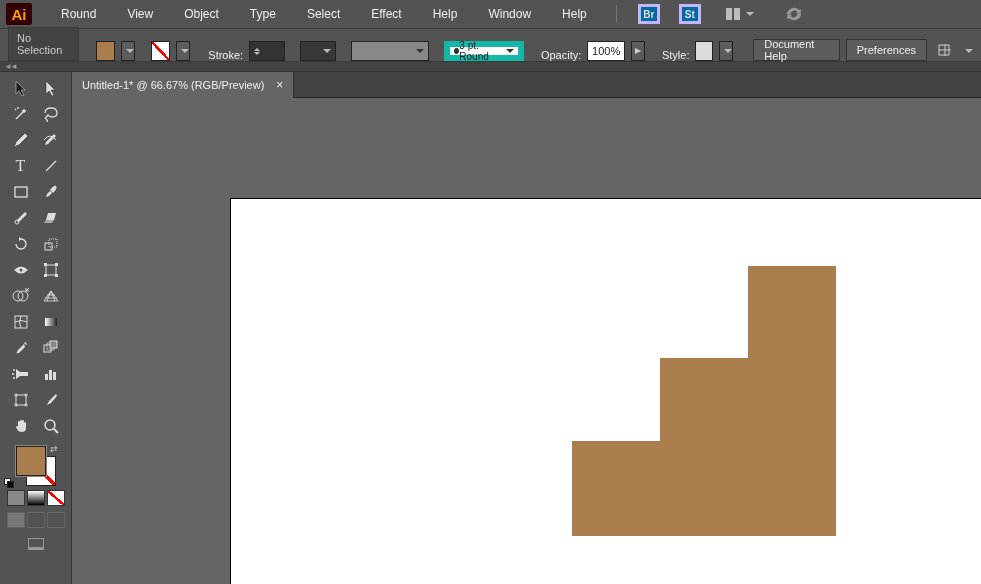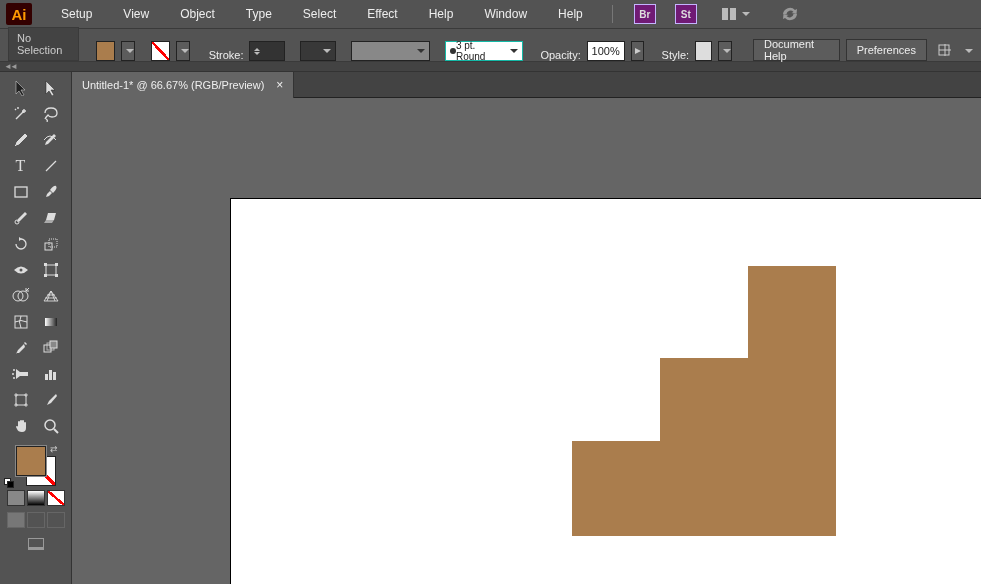--- a/index.html
+++ b/index.html
@@ -1,40 +1,40 @@
 <!DOCTYPE html>
 <html><head>
 <meta charset="utf-8">
 <style>
   * { box-sizing: border-box; margin: 0; padding: 0; font-family: Arial, Helvetica, sans-serif; }
   body { width: 981px; height: 584px; background: #535353; color: #ddd; font-size: 12px; overflow: hidden; }
   .menubar { height: 28px; background: #535353; display: flex; align-items: center; padding: 0 6px; gap: 15px; }
   .app-logo { width: 26px; height: 22px; background: #330000; color: #ff9a00; font-weight: bold; font-size: 15px; display: flex; align-items: center; justify-content: center; border-radius: 2px; margin-right: 6px; }
   .menu-item { padding: 4px 8px; color: #eee; cursor: pointer; }
   .menu-sep { width: 1px; height: 18px; background: #777; margin: 0 6px; }
-  .sq-btn { width: 22px; height: 20px; background: #701a75; color: #ddd; font-size: 10px; font-weight: bold; display: flex; align-items: center; justify-content: center; border: 1px solid #c4b5fd; }
+  .sq-btn { width: 22px; height: 20px; background: #0369a1; color: #ddd; font-size: 10px; font-weight: bold; display: flex; align-items: center; justify-content: center; border: 3px solid #c4b5fd; }
   .ws-icon { display: flex; gap: 2px; align-items: center; margin-left: 6px; padding: 2px 4px; }
   .ws-icon .bar { width: 6px; background: #bbb; }
   .chev-down { width: 0; height: 0; border-left: 4px solid transparent; border-right: 4px solid transparent; border-top: 4px solid #bbb; margin-left: 4px; }
   .sync-icon { margin-left: 10px; color: #aaa; position: relative; width: 22px; height: 18px; }
   .controlbar { height: 34px; background: #535353; border-top: 1px solid #3a3a3a; border-bottom: 1px solid #3a3a3a; display: flex; align-items: flex-end; padding: 0 8px; gap: 6px; }
   .nosel { font-size: 11px; color: #ccc; background: #434343; padding: 4px 8px; border: 1px solid #3a3a3a;}
   .swatch { width: 22px; height: 20px; border: 1px solid #222; }
   .fill-swatch { background: #aa7d4d; }
   .stroke-swatch { background: #fff; position: relative; }
   .stroke-swatch:after { content: ''; position: absolute; inset: 0; background: linear-gradient(to top right, transparent 45%, red 45%, red 55%, transparent 55%); }
   .dd { width: 14px; height: 20px; display: flex; align-items: center; justify-content: center; border: 1px solid #222; background: #5c5c5c; }
   .lbl { font-size: 11px; color: #eee; }
   .stroke-weight { width: 40px; height: 20px; border: 1px solid #222; background: #333; display: flex; align-items: center; justify-content: space-between; padding: 0 4px;}
   .arrows { display: flex; flex-direction: column; gap: 1px;}
   .arrows .up { width: 0; height: 0; border-left: 3px solid transparent; border-right: 3px solid transparent; border-bottom: 3px solid #bbb;}
   .arrows .down { width: 0; height: 0; border-left: 3px solid transparent; border-right: 3px solid transparent; border-top: 3px solid #bbb;}
   .dropdown { height: 20px; border: 1px solid #222; background: #383838; display: flex; align-items: center; justify-content: flex-end; padding: 0 4px;}
   .brush-dd { width: 90px; background: linear-gradient(#888,#888); }
-  .profile-dd { width: 90px; height: 20px; border: 1px solid #14b8a6; background: #fff; color: #222; display: flex; align-items: center; padding: 0 4px; font-size: 10px; justify-content: space-between;}
+  .profile-dd { width: 90px; height: 20px; border: 6px solid #14b8a6; background: #fff; color: #222; display: flex; align-items: center; padding: 0 4px; font-size: 10px; justify-content: space-between;}
   .opacity-box { width: 44px; height: 20px; border: 1px solid #222; background: #fff; color: #222; font-size: 11px; display: flex; align-items: center; justify-content: center; margin-top: 16px;}
   .arrow-btn { width: 16px; height: 20px; border: 1px solid #222; background: #5c5c5c; display: flex; align-items: center; justify-content: center;}
   .style-swatch { width: 20px; height: 20px; background: #ddd; border: 1px solid #222; }
   .btn { height: 22px; padding: 0 10px; background: #5c5c5c; border: 1px solid #333; color: #eee; font-size: 11px; display: flex; align-items: center; }
   .align-icon { width: 20px; height: 20px; display: flex; align-items: center; justify-content: center; margin-left: 4px;}
   .dockstrip { height: 10px; background: #434343; border-bottom: 1px solid #333; display: flex; padding-left: 4px; align-items: center;}
   .dockstrip .handle { font-size: 8px; color: #999; letter-spacing: -2px;}
   .workarea { display: flex; height: calc(100% - 28px - 34px - 10px); }
   .toolpanel { width: 72px; background: #535353; border-right: 1px solid #333; display: flex; flex-direction: column; align-items: center; padding-top: 4px;}
   .toolgrid { display: grid; grid-template-columns: 28px 28px; gap: 2px 2px; margin-bottom: 6px;}
@@ -63,21 +63,21 @@
   .artboard { position: absolute; left: 158px; top: 100px; right: 0; bottom: 0; background: #fff; border: 1px solid #000; border-right: none; border-bottom: none;}
   .stairshape { position: absolute; background: #aa7d4d; }
   .rightcol { flex: 1; display: flex; flex-direction: column;}
   svg { display: block; }
 </style>
 </head>
 <body>
 
 <div class="menubar">
   <div class="app-logo">Ai</div>
-  <div class="menu-item">Setup</div>
+  <div class="menu-item">Round</div>
   <div class="menu-item">View</div>
   <div class="menu-item">Object</div>
   <div class="menu-item">Type</div>
   <div class="menu-item">Select</div>
   <div class="menu-item">Effect</div>
   <div class="menu-item">Help</div>
   <div class="menu-item">Window</div>
   <div class="menu-item">Help</div>
   <div class="menu-sep"></div>
   <div class="sq-btn">Br</div>

